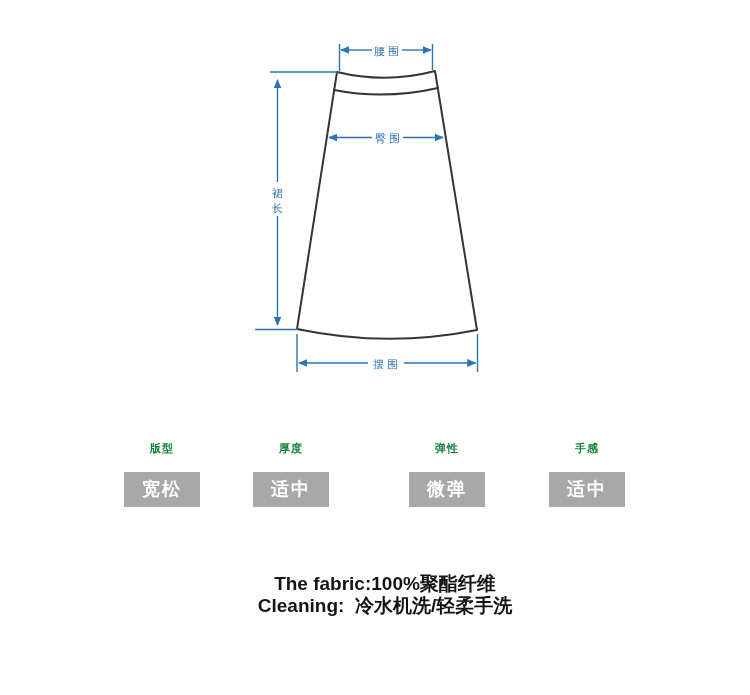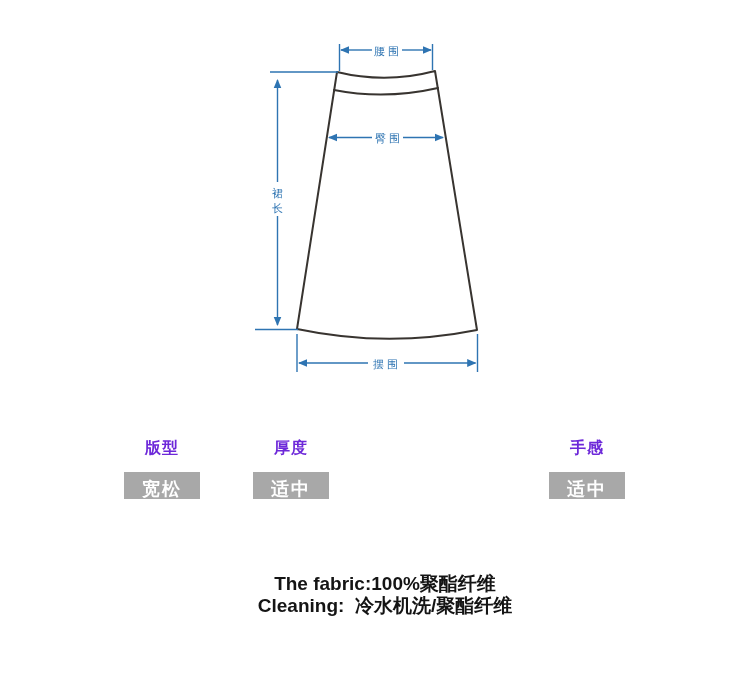--- a/index.html
+++ b/index.html
@@ -51,31 +51,31 @@
   }
 
   
   .attr-col {
     position: absolute;
     top: 438px;
     width: 130px;
     text-align: center;
   }
   .attr-col .attr-label {
-    font-size: 16px;
+    font-size: 11px;
     font-weight: bold;
-    color: #6d28d9;
+    color: #15803d;
     line-height: 20px;
     letter-spacing: 1px;
   }
   .attr-col .attr-value {
     display: inline-block;
     margin-top: 14px;
     width: 76px;
-    height: 27px;
+    height: 35px;
     line-height: 35px;
     background: #a8a8a8;
     color: #ffffff;
     font-size: 18px;
     font-weight: bold;
     letter-spacing: 2px;
   }
   .attr-col-1 { left: 97px; }
   .attr-col-2 { left: 226px; }
   .attr-col-3 { left: 382px; }
@@ -150,24 +150,28 @@
   <div class="attr-col attr-col-1">
     <div class="attr-label">版型</div>
     <div class="attr-value">宽松</div>
   </div>
 
   <div class="attr-col attr-col-2">
     <div class="attr-label">厚度</div>
     <div class="attr-value">适中</div>
   </div>
 
+  <div class="attr-col attr-col-3">
+    <div class="attr-label">弹性</div>
+    <div class="attr-value">微弹</div>
+  </div>
 
   <div class="attr-col attr-col-4">
     <div class="attr-label">手感</div>
     <div class="attr-value">适中</div>
   </div>
 
   <div class="fabric-info">
     <div>The fabric:100%聚酯纤维</div>
-    <div>Cleaning:  冷水机洗/聚酯纤维</div>
+    <div>Cleaning:  冷水机洗/轻柔手洗</div>
   </div>
 
 </div>
 
 </body></html>

